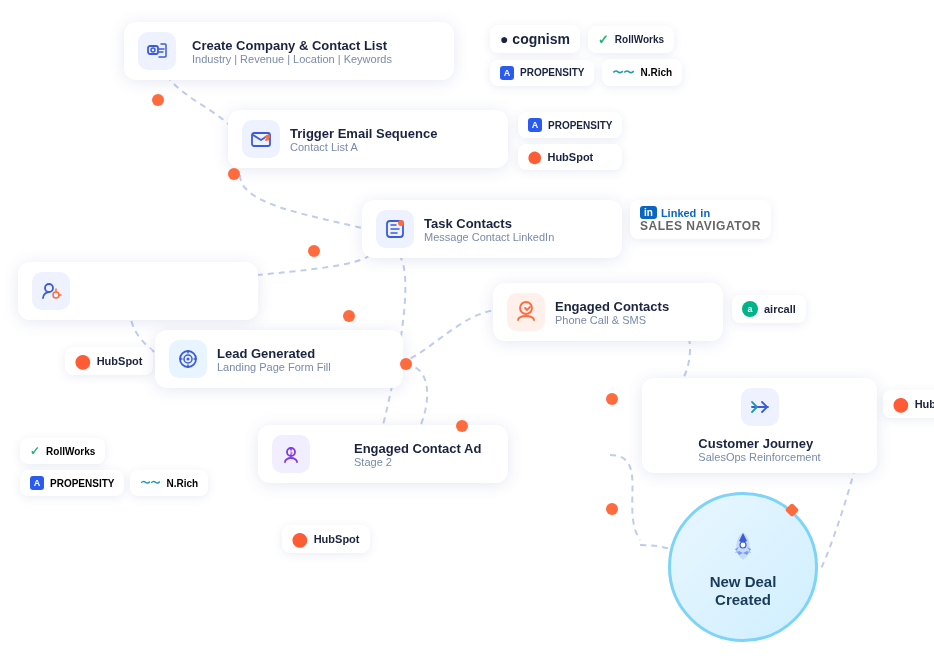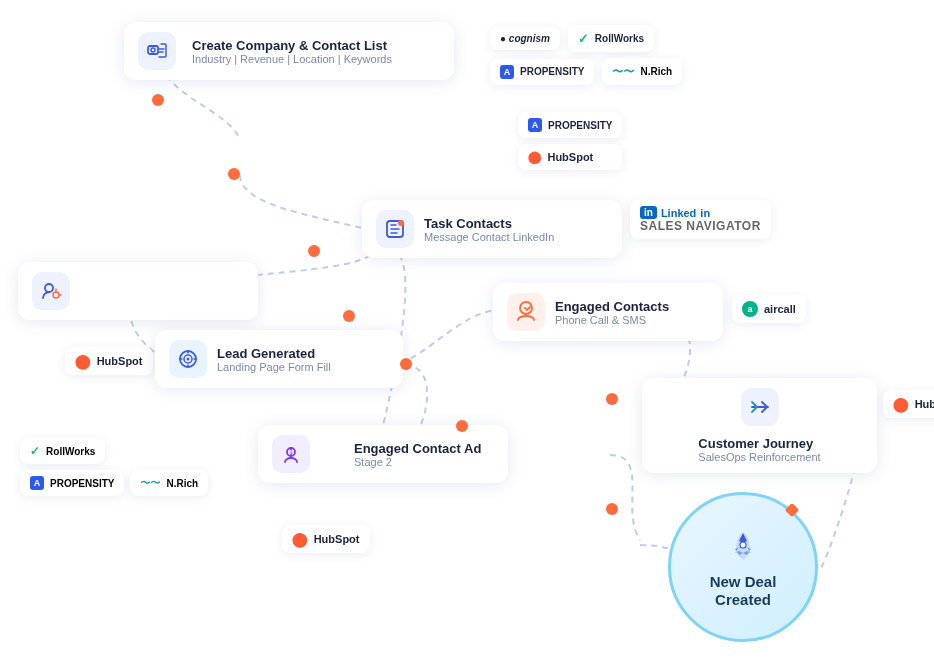--- a/index.html
+++ b/index.html
@@ -202,39 +202,53 @@
     </div>
     <div class="card-text">
       <div class="title">Create Company &amp; Contact List</div>
       <div class="subtitle">Industry | Revenue | Location | Keywords</div>
     </div>
   </div>
 
   <div style="position:absolute; left:490px; top:25px; display:flex; flex-direction:column; gap:6px;">
     <div style="display:flex; gap:8px; align-items:center;">
       <div class="logo-badge" style="position:static;">
-        <span style="font-size:10px; font-weight:700; color:#1a2340;font-style:italic;">● cognism</span>
+        <span style="font-size:14px; font-weight:700; color:#1a2340;">● cognism</span>
       </div>
       <div class="logo-badge" style="position:static;">
         <span style="color:#22b573; font-size:13px;">✓</span>
         <span style="font-size:10px; font-weight:700; color:#1a2340;">RollWorks</span>
       </div>
     </div>
     <div style="display:flex; gap:8px; align-items:center;">
       <div class="logo-badge" style="position:static;">
         <div class="prop-a">A</div>
         <span style="font-size:10px; font-weight:800; color:#1a2340;">PROPENSITY</span>
       </div>
       <div class="logo-badge" style="position:static;">
         <span style="font-size:11px; color:#1c9dac; font-weight:700;">〜〜</span>
         <span style="font-size:10px; font-weight:700;">N.Rich</span>
       </div>
     </div>
   </div>
 
+  <div class="card" style="left:228px; top:110px; width:280px;">
+    <div class="card-icon">
+      <svg width="24" height="24" viewBox="0 0 24 24" fill="none">
+        <path d="M4 8l8 5 8-5" stroke="#3b5bdb" stroke-width="1.8" stroke-linecap="round"></path>
+        <rect x="3" y="6" width="18" height="13" rx="2" stroke="#3b5bdb" stroke-width="1.8"></rect>
+        <path d="M17 13l3-3" stroke="#ff6b3d" stroke-width="1.8" stroke-linecap="round"></path>
+        <path d="M19 13l1-5-4 2" stroke="#ff6b3d" stroke-width="1.5" stroke-linecap="round" stroke-linejoin="round"></path>
+      </svg>
+    </div>
+    <div class="card-text">
+      <div class="title">Trigger Email Sequence</div>
+      <div class="subtitle">Contact List A</div>
+    </div>
+  </div>
 
   <div style="position:absolute; left:518px; top:112px; display:flex; flex-direction:column; gap:6px;">
     <div class="logo-badge" style="position:static;">
       <div class="prop-a">A</div>
       <span style="font-size:10px; font-weight:800; color:#1a2340;">PROPENSITY</span>
     </div>
     <div class="logo-badge" style="position:static;">
       <span style="font-size:12px; color:#ff5c35; font-weight:800;">⬤</span>
       <span style="font-size:11px; font-weight:700; color:#1a2340;">HubSpot</span>
     </div>

